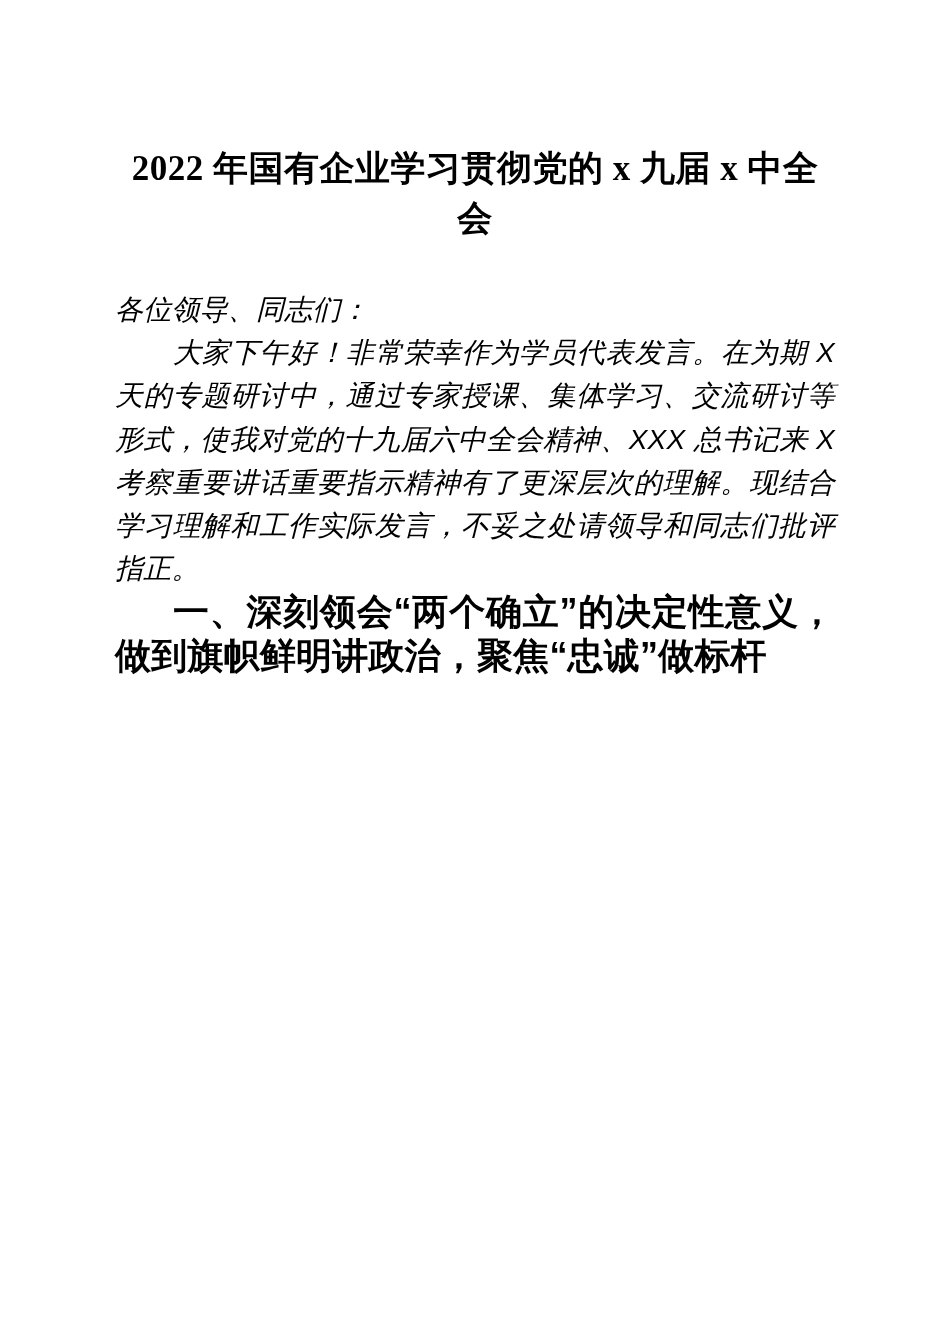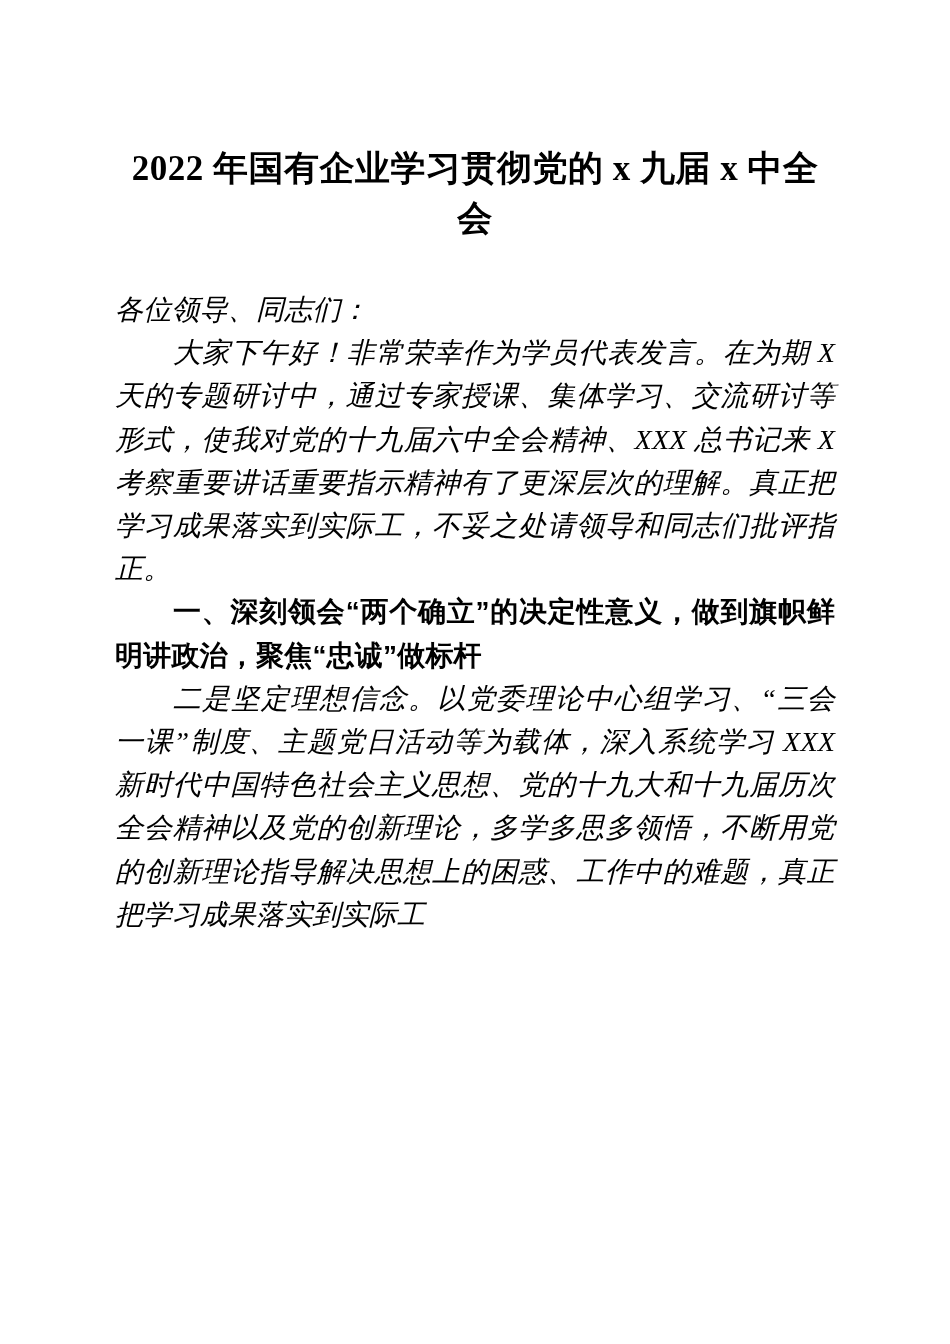--- a/index.html
+++ b/index.html
@@ -44,42 +44,42 @@
     margin: 0 0 0 0;
     color: #000000;
   }
 
   
   .body-block {
     margin-top: 44px;
   }
 
   p.para {
-    font-family: Liberation Serif, serif;
+    font-family: Liberation Sans, sans-serif;
     font-size: 28px;
     line-height: 43.2px;
     text-align: justify;
     text-justify: inter-ideograph;
     text-indent: 0;
     margin: 0;
     letter-spacing: 0.2px;
     color: #000000;
     font-style: italic;
   }
 
   p.para.indent {
     text-indent: 58px;
   }
 
   
   p.section-heading {
     font-family: "Liberation Sans", "DejaVu Sans", sans-serif;
     font-weight: bold;
     font-style: normal;
-    font-size: 28px;
+    font-size: 36px;
     line-height: 43.2px;
     text-align: justify;
     text-justify: inter-ideograph;
     text-indent: 58px;
     margin: 0;
     letter-spacing: 0.2px;
     color: #000000;
   }
 </style>
 </head>
@@ -89,22 +89,21 @@
   <div class="content">
 
     <h1 class="doc-title">
       <span style="display: block;">2022 年国有企业学习贯彻党的 x 九届 x 中全会</span>
     </h1>
 
     <div class="body-block">
 
       <p class="para">各位领导、同志们：</p>
 
-      <p class="para indent">大家下午好！非常荣幸作为学员代表发言。在为期 X 天的专题研讨中，通过专家授课、集体学习、交流研讨等形式，使我对党的十九届六中全会精神、XXX 总书记来 X 考察重要讲话重要指示精神有了更深层次的理解。真正把学习成果落实到实际工，不妥之处请领导和同志们批评指正。</p>
+      <p class="para indent">大家下午好！非常荣幸作为学员代表发言。在为期 X 天的专题研讨中，通过专家授课、集体学习、交流研讨等形式，使我对党的十九届六中全会精神、XXX 总书记来 X 考察重要讲话重要指示精神有了更深层次的理解。现结合学习理解和工作实际发言，不妥之处请领导和同志们批评指正。</p>
 
       <p class="section-heading">一、深刻领会“两个确立”的决定性意义，做到旗帜鲜明讲政治，聚焦“忠诚”做标杆</p>
 
 
-      <p class="para indent">二是坚定理想信念。以党委理论中心组学习、“三会一课”制度、主题党日活动等为载体，深入系统学习 XXX 新时代中国特色社会主义思想、党的十九大和十九届历次全会精神以及党的创新理论，多学多思多领悟，不断用党的创新理论指导解决思想上的困惑、工作中的难题，真正把学习成果落实到实际工</p>
 
     </div>
   </div>
 </div>
 
 </body></html>

